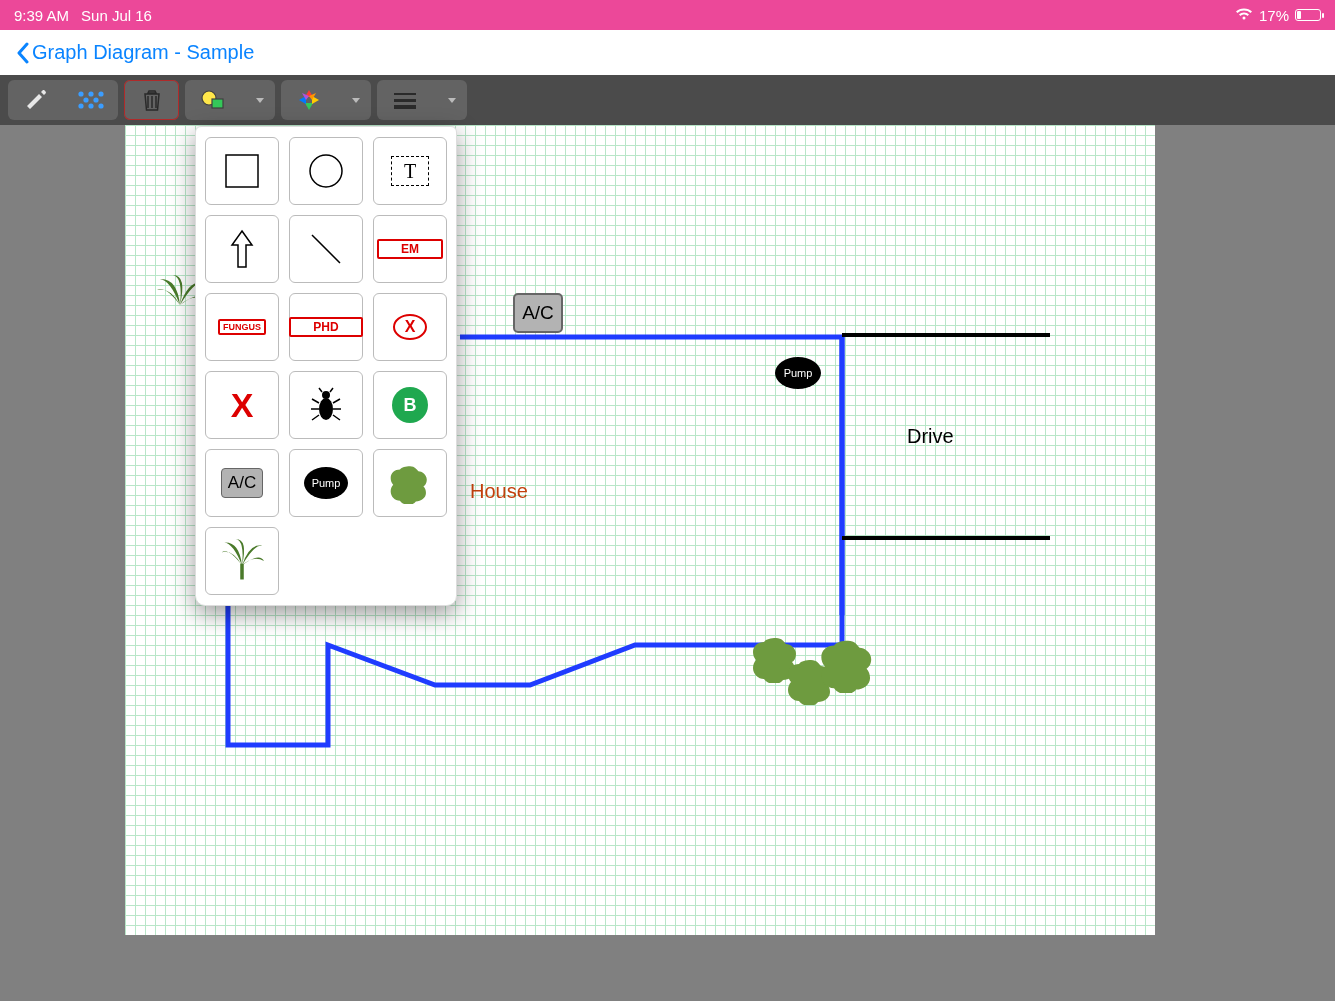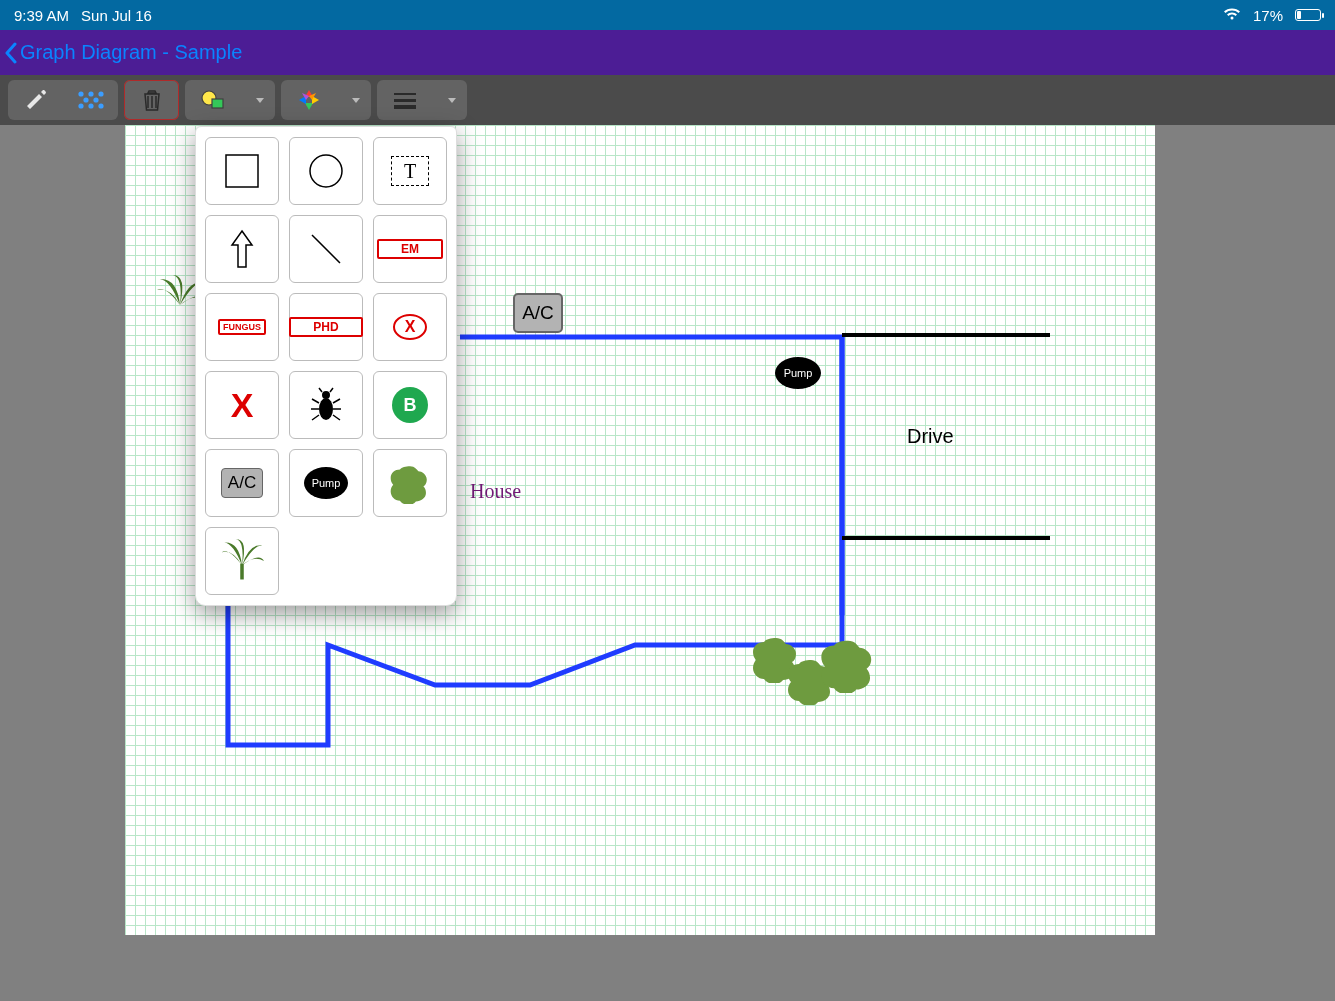--- a/index.html
+++ b/index.html
@@ -1,25 +1,25 @@
 <!DOCTYPE html>
 <html><head>
 <meta charset="utf-8">
 <style>
   * { box-sizing: border-box; margin: 0; padding: 0; }
   html, body { width: 1335px; height: 1001px; font-family: -apple-system, Helvetica, Arial, sans-serif; background:#000; overflow:hidden;}
   
-  .statusbar { height:30px; background:#0369a1; color:#fff; display:flex; align-items:center; padding:0 14px; font-size:15px; justify-content:space-between;}
+  .statusbar { height:30px; background:#ec4899; color:#fff; display:flex; align-items:center; padding:0 14px; font-size:15px; justify-content:space-between;}
   .statusbar .left { display:flex; gap:12px;}
-  .statusbar .right { display:flex; gap:12px; align-items:center;}
+  .statusbar .right { display:flex; gap:6px; align-items:center;}
   .battery { width:26px; height:12px; border:1px solid #fff; border-radius:3px; position:relative;}
   .battery::after { content:""; position:absolute; right:-4px; top:3px; width:2px; height:5px; background:#fff; border-radius:1px;}
   .battery .fill { position:absolute; left:1px; top:1px; bottom:1px; width:17%; background:#fff; border-radius:1px;}
   
-  .navheader { height:45px; background:#4c1d95; display:flex; padding:0 4px;}
+  .navheader { height:45px; background:#ffffff; display:flex; padding:0 16px;}
   .back { display:flex; align-items:center; color:#0a84ff; font-size:20px; cursor:pointer; gap:2px;}
   .chev { width:14px; height:22px;}
   
   .toolbar { height:50px; background:#4b4b4b; display:flex; align-items:center; padding:0 8px; gap:6px;}
   .tbgroup { display:flex; gap:0;}
   .tbbtn { width:55px; height:40px; background:#636363; display:flex; align-items:center; justify-content:center; cursor:pointer; position:relative;}
   .tbbtn.first { border-top-left-radius:6px; border-bottom-left-radius:6px;}
   .tbbtn.last { border-top-right-radius:6px; border-bottom-right-radius:6px;}
   .tbbtn.single { border-radius:6px;}
   .tbbtn.narrow { width:35px;}
@@ -181,21 +181,21 @@
     </svg>
 
     <div class="canvas-ac">
         <span>A/C</span>
       </div>
 
     <div class="canvas-pump">
         <span>Pump</span>
       </div>
 
-    <div class="canvas-label" style="left:345px; top:355px; color:#701a75; font-weight:500;font-family:Liberation Serif, serif;">House</div>
+    <div class="canvas-label" style="left:345px; top:355px; color:#c2410c; font-weight:500;">House</div>
     <div class="canvas-label" style="left:782px; top:300px; color:#000;">Drive</div>
 
     <span class="bush" style="left:625px; top:508px;">
       <svg width="52" height="50" viewBox="0 0 50 50">
           <path d="M25 5c6 0 8 4 10 6 4 0 10 4 10 10 0 4-2 7-4 8 2 2 3 5 3 8 0 6-6 10-12 10-2 3-6 4-9 4-4 0-8-2-10-5-6 0-11-5-11-11 0-3 1-6 3-8-2-2-3-5-3-8 0-6 5-10 11-10 2-3 7-4 12-4z" fill="#6e9b3f"></path>
         </svg>
     </span>
     <span class="bush" style="left:660px; top:530px;">
       <svg width="52" height="50" viewBox="0 0 50 50">
           <path d="M25 5c6 0 8 4 10 6 4 0 10 4 10 10 0 4-2 7-4 8 2 2 3 5 3 8 0 6-6 10-12 10-2 3-6 4-9 4-4 0-8-2-10-5-6 0-11-5-11-11 0-3 1-6 3-8-2-2-3-5-3-8 0-6 5-10 11-10 2-3 7-4 12-4z" fill="#6e9b3f"></path>

